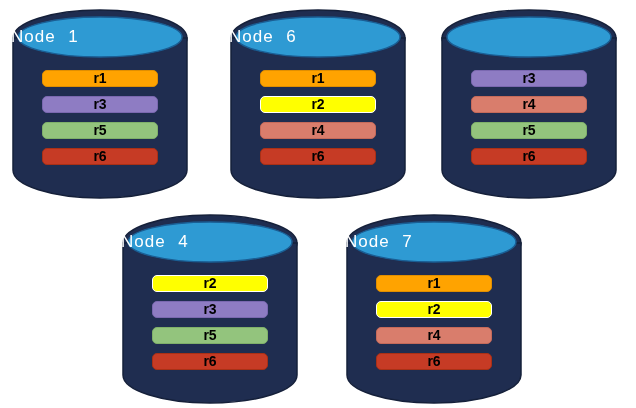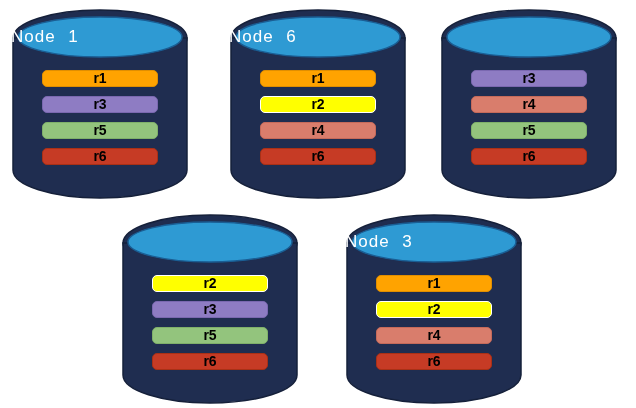--- a/index.html
+++ b/index.html
@@ -135,20 +135,21 @@
         <span>r6</span>
       </div>
       </div>
   </div>
     <div class="node" style="left: 121px; top: 213px;">
     <svg viewBox="0 0 178 192" aria-hidden="true">
       <ellipse class="cyl-dark" cx="89" cy="30" rx="87" ry="28"></ellipse>
       <path class="cyl-dark" d="M 2 30 L 2 162 A 87 28 0 0 0 176 162 L 176 30 Z"></path>
       <ellipse class="cyl-top" cx="89" cy="29" rx="82" ry="20"></ellipse>
     </svg>
+    <div class="node-title">Node 4</div>
     <div class="bars">
 
     <div class="bar" style="background: rgb(255, 255, 0); border-color: rgb(255, 255, 255);">
         <span>r2</span>
       </div>
         <div class="bar" style="background: rgb(142, 124, 195); border-color: rgb(122, 104, 176);">
         <span>r3</span>
       </div>
         <div class="bar" style="background: rgb(147, 196, 125); border-color: rgb(127, 176, 106);">
         <span>r5</span>
@@ -157,21 +158,21 @@
         <span>r6</span>
       </div>
       </div>
   </div>
     <div class="node" style="left: 345px; top: 213px;">
     <svg viewBox="0 0 178 192" aria-hidden="true">
       <ellipse class="cyl-dark" cx="89" cy="30" rx="87" ry="28"></ellipse>
       <path class="cyl-dark" d="M 2 30 L 2 162 A 87 28 0 0 0 176 162 L 176 30 Z"></path>
       <ellipse class="cyl-top" cx="89" cy="29" rx="82" ry="20"></ellipse>
     </svg>
-    <div class="node-title">Node 3</div>
+    <div class="node-title">Node 7</div>
     <div class="bars">
 
     <div class="bar" style="background: rgb(255, 163, 0); border-color: rgb(224, 142, 0);">
         <span>r1</span>
       </div>
         <div class="bar" style="background: rgb(255, 255, 0); border-color: rgb(255, 255, 255);">
         <span>r2</span>
       </div>
         <div class="bar" style="background: rgb(217, 125, 108); border-color: rgb(197, 106, 90);">
         <span>r4</span>

